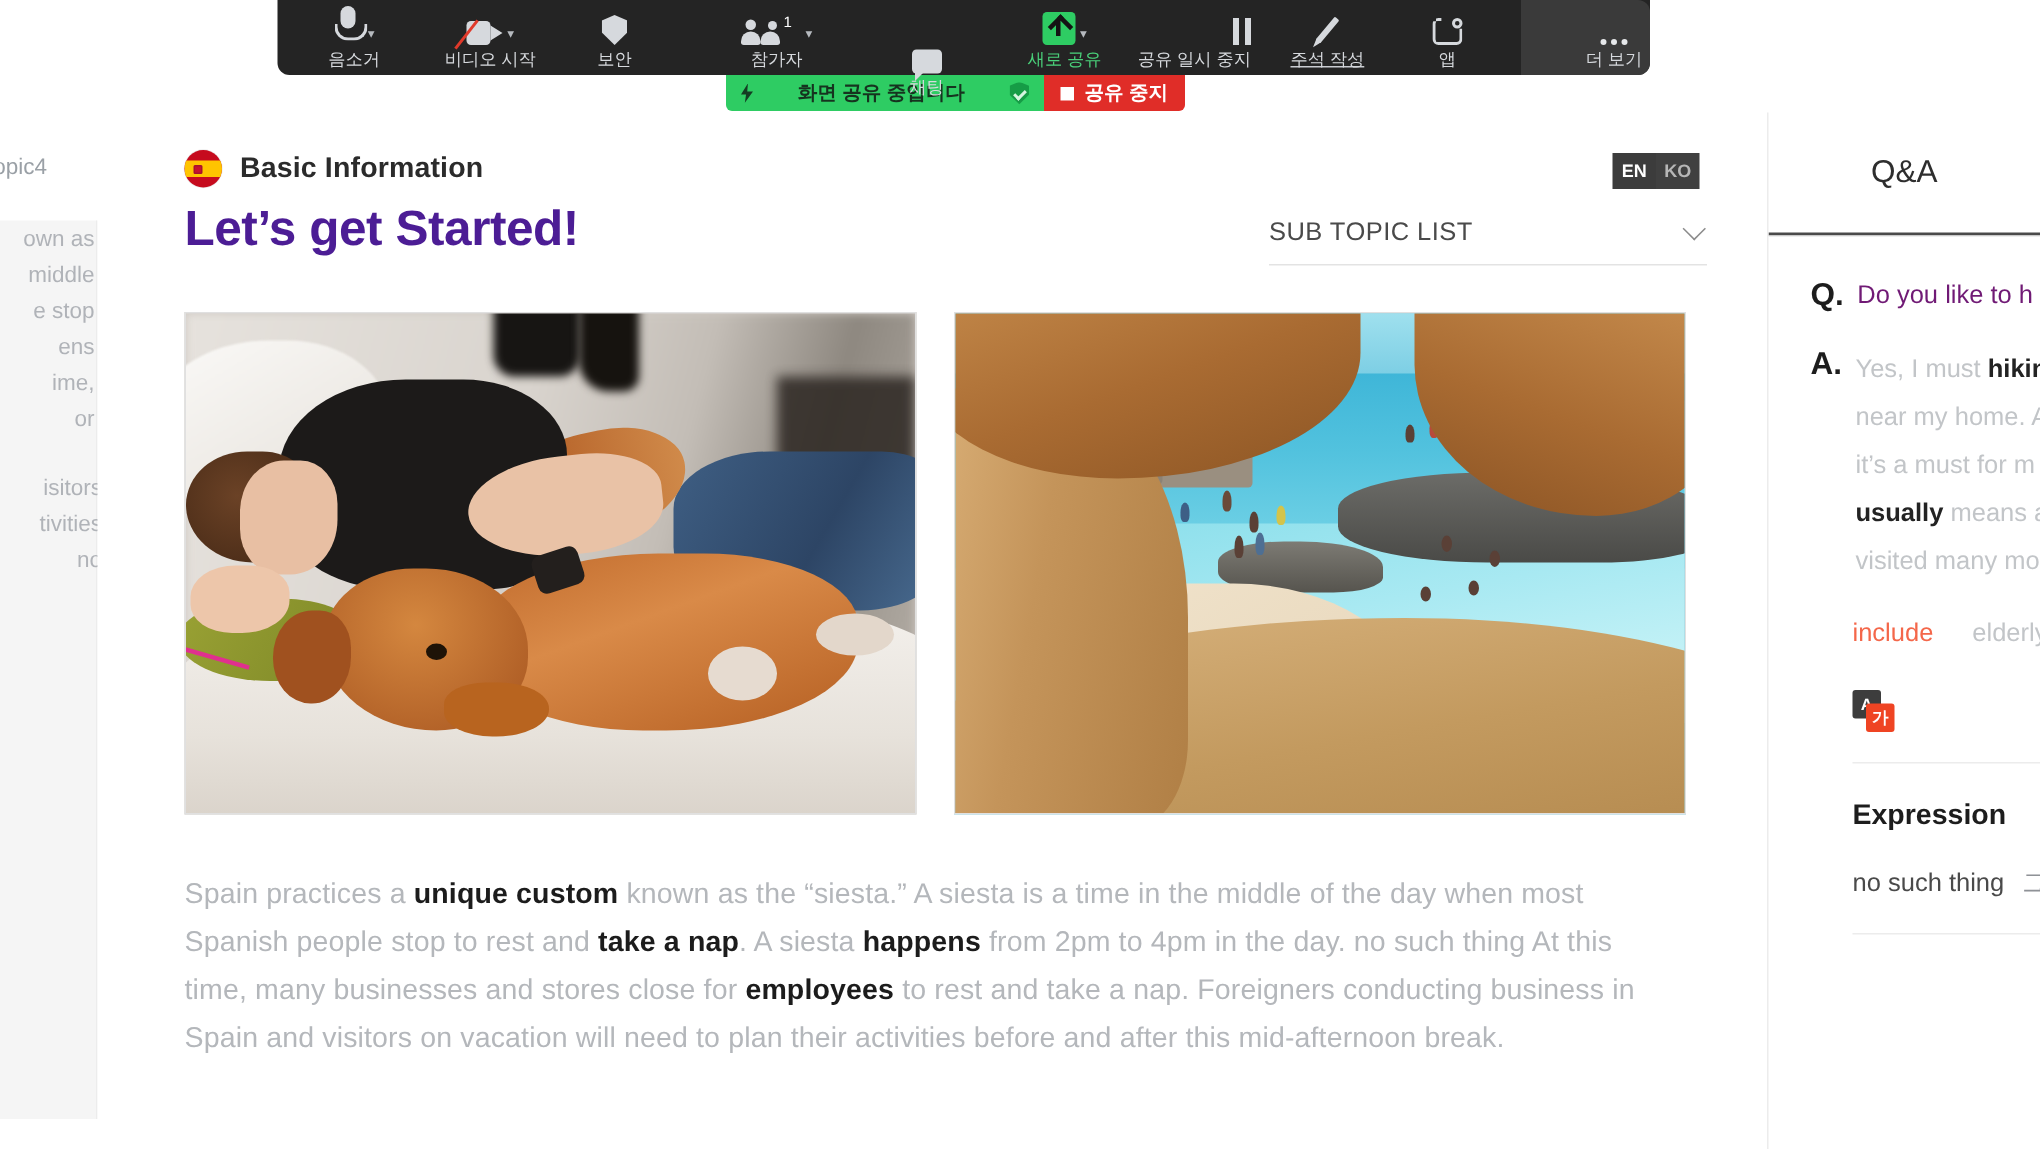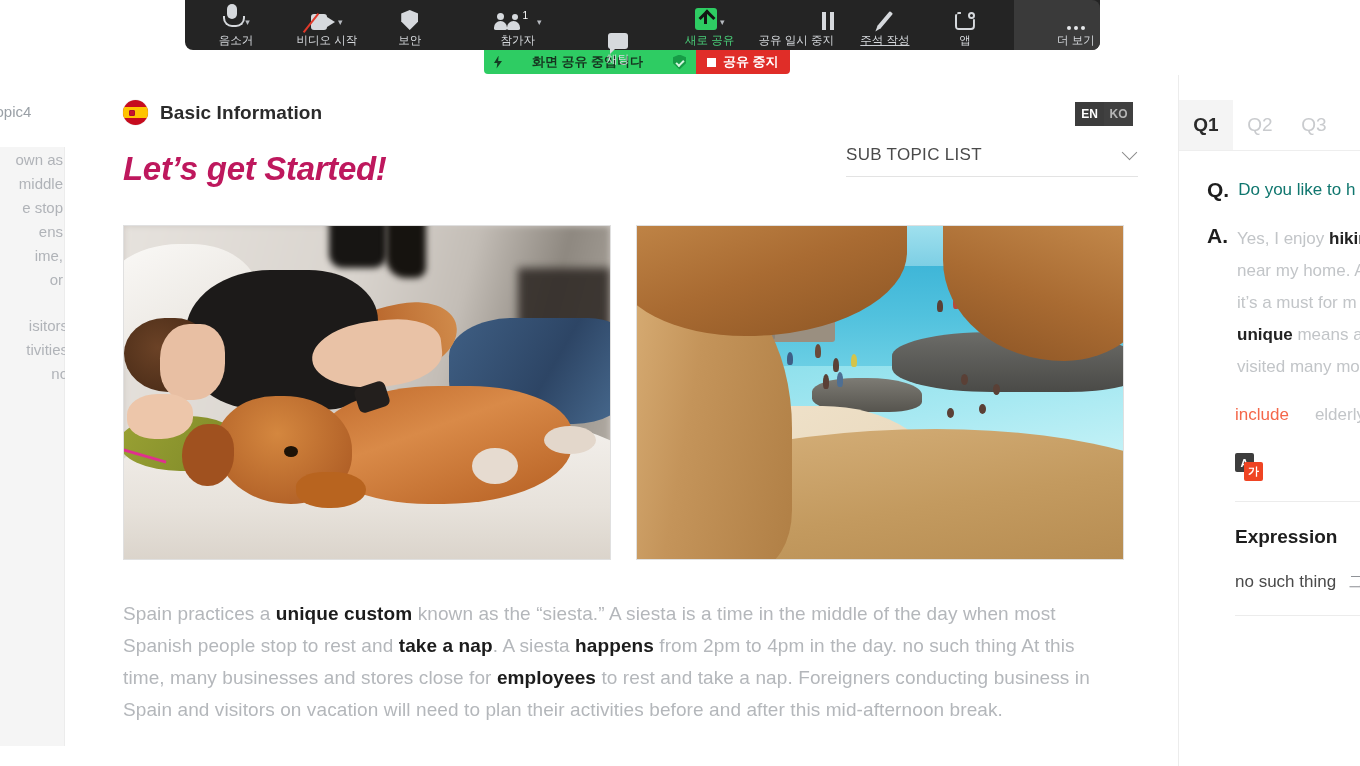--- a/index.html
+++ b/index.html
@@ -120,21 +120,21 @@
   .flag {
     width:25px; height:25px; border-radius:50%; overflow:hidden; position:relative;
     background:#c60b1e; flex:0 0 auto;
     box-shadow: 0 0 0 0.5px rgba(0,0,0,.08);
   }
   .flag .band { position:absolute; left:0; right:0; top:7px; height:11px; background:#ffc400;}
   .flag .crest{ position:absolute; left:6px; top:10px; width:6px; height:6px; background:#c8102e;
      border:0.5px solid #a8102e; border-radius:1px;}
   .bi-title { font-size:19px; font-weight:bold; color:#2b2b2b; letter-spacing:0.1px;}
 
-  .h1 { font-size:33px; font-weight:bold; color:#be185d; margin-top:25px; letter-spacing:-0.3px;font-style:italic;}
+  .h1 { font-size:33px; font-weight:bold; color:#4c1d95; margin-top:8px; letter-spacing:-0.3px;}
 
   .lang-toggle {
     position:absolute; right:45px; top:27px; display:flex; height:24px;
     font-size:12px; font-weight:bold;
   }
   .lang-toggle .opt{ display:flex;align-items:center;justify-content:center; width:29px; height:24px; }
   .lang-toggle .on{ background:#3c3c3c; color:#fff; }
   .lang-toggle .off{ background:#404040; color:#b6b6b6; }
 
   .subtopic {
@@ -229,21 +229,21 @@
   .qa-head { height:82px; display:flex; align-items:center; justify-content:center;
     border-bottom:2px solid #4a4a4a; }
   .qa-head span{ font-size:21px; color:#2e2e2e; }
   .qa-tabs { display:flex; margin-top:25px; height:50px; }
   .qa-tab { width:54px; display:flex; align-items:center; justify-content:center;
     font-size:19px; color:#c9cbce; }
   .qa-tab.active{ background:#f4f4f4; color:#2b2b2b; font-weight:bold;}
   .qa-body { border-top:1px solid #eee; padding:26px 0 0 28px; }
   .qa-line { display:flex; gap:9px; }
   .qa-mark { font-size:21px; font-weight:bold; color:#1d1d1d; line-height:26px;}
-  .qa-q-text { font-size:17px; color:#0f766e; line-height:26px; white-space:nowrap;}
+  .qa-q-text { font-size:17px; color:#701a75; line-height:26px; white-space:nowrap;}
   .qa-a { display:flex; gap:9px; margin-top:20px; }
   .qa-a-text{ font-size:17px; color:#c2c5c8; line-height:32px; white-space:nowrap;}
   .qa-a-text b{ color:#232323; font-weight:bold;}
   .chips { display:flex; gap:26px; margin:22px 0 0 28px; font-size:17px; }
   .chip-red{ color:#f4674a; }
   .chip-grey{ color:#c2c5c8; }
   .trans-row{ margin:28px 0 0 28px; position:relative; height:34px;}
   .tr-a{ position:absolute; left:0; top:0; width:19px;height:19px; background:#3d3d3d; color:#fff;
     font-size:11px; font-weight:bold; display:flex;align-items:center;justify-content:center; border-radius:2px;}
   .tr-k{ position:absolute; left:9px; top:9px; width:19px;height:19px; background:#ef4423; color:#fff;
@@ -366,37 +366,35 @@
       </div>
 
       <div class="para">
         <span>Spain practices a </span><b>unique custom</b><span> known as the “siesta.” A siesta is a time in the middle of the day when most Spanish people stop to rest and </span><b>take a nap</b><span>. A siesta </span><b>happens</b><span> from 2pm to 4pm in the day. no such thing At this time, many businesses and stores close for </span><b>employees</b><span> to rest and take a nap. Foreigners conducting business in Spain and visitors on vacation will need to plan their activities before and after this mid-afternoon break.</span>
       </div>
 
     </div>
   </div>
 
   <div class="right-panel">
-    <div class="qa-tabs">
-      <div class="qa-tab active">Q1</div>
-      <div class="qa-tab">Q2</div>
-      <div class="qa-tab">Q3</div>
+    <div class="qa-head">
+      <span>Q&amp;A</span>
     </div>
     <div class="qa-body">
       <div class="qa-line">
         <div class="qa-mark">Q.</div>
         <div class="qa-q-text">Do you like to h</div>
       </div>
       <div class="qa-a">
         <div class="qa-mark">A.</div>
         <div>
-          <div class="qa-a-text"><span>Yes, I enjoy </span><b>hikin</b></div>
+          <div class="qa-a-text"><span>Yes, I must </span><b>hikin</b></div>
           <div class="qa-a-text">near my home. A</div>
           <div class="qa-a-text">it’s a must for m</div>
-          <div class="qa-a-text"><b>unique</b><span> means a</span></div>
+          <div class="qa-a-text"><b>usually</b><span> means a</span></div>
           <div class="qa-a-text">visited many mo</div>
         </div>
       </div>
       <div class="chips">
         <div class="chip-red">include</div>
         <div class="chip-grey">elderly</div>
       </div>
       <div class="trans-row">
         <div class="tr-a">A</div>
         <div class="tr-k">가</div>

